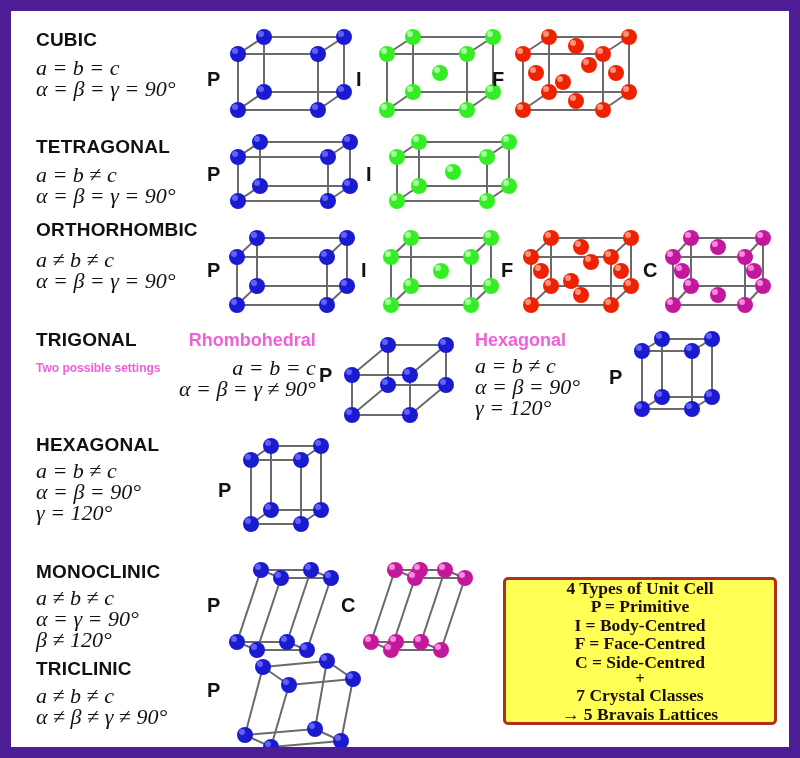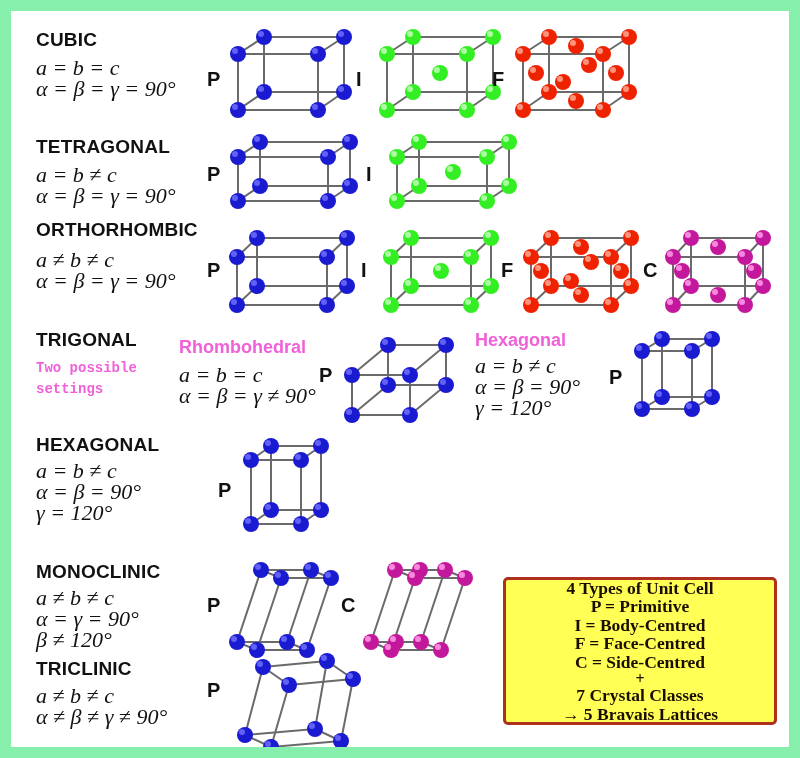--- a/index.html
+++ b/index.html
@@ -4,42 +4,42 @@
 <title>Bravais Lattices Chart</title>
 <style>
   html,body{margin:0;padding:0;background:#000;}
   body{
     width:800px;height:758px;overflow:hidden;
     font-family:"Liberation Sans", sans-serif;
     -webkit-font-smoothing:antialiased;
   }
   #frame{
     position:absolute;left:0;top:0;width:800px;height:758px;
-    background:#86efac;box-sizing:border-box;
+    background:#4c1d95;box-sizing:border-box;
   }
   #canvas{
     position:absolute;left:11px;top:11px;width:778px;height:736px;
     background:#ffffff;overflow:hidden;
   }
   .row-label{position:absolute;}
   .sysname{
     font-weight:bold;font-size:19px;color:#111;letter-spacing:0.2px;
     white-space:nowrap;line-height:20px;
   }
   .params{
     font-family:"Liberation Serif", serif;
     font-size:22px;color:#111;line-height:21px;white-space:nowrap;font-style:italic;
   }
   .pinkname{
     color:#f060d8;font-weight:bold;font-size:18px;
     font-family:"Liberation Sans",sans-serif;white-space:nowrap;
   }
   .pinktext{
-    color:#f060d8;font-weight:bold;font-size:14px;
-    font-family:Liberation Mono, monospace;white-space:nowrap;line-height:21px;
+    color:#f060d8;font-weight:bold;font-size:12px;
+    font-family:Liberation Sans, sans-serif;white-space:nowrap;line-height:21px;
   }
   .celltype{
     position:absolute;font-weight:bold;font-size:20px;color:#111;
     font-family:"Liberation Sans",sans-serif;
   }
   .cellwrap{position:absolute;}
   .cellwrap svg{display:block;overflow:visible;}
   #legend{
     position:absolute;left:492px;top:566px;width:274px;height:148px;
     background:#ffff55;border:3px solid #b03020;border-radius:5px;
@@ -374,21 +374,21 @@
             <circle cx="100" cy="58" r="3" fill="#ff9ee8" opacity=".85"></circle>
       </g>
     </svg>
   </div>
 
   <div class="row-label" style="left:25px;top:319px;">
     <div class="sysname">TRIGONAL</div>
     <div class="pinktext" style="margin-top:8px;width:140px;white-space:normal;">Two possible settings</div>
   </div>
 
-  <div class="row-label" style="left:168px;top:326px;">
+  <div class="row-label" style="left:168px;top:319px;text-align:right;">
     <div class="pinkname">Rhombohedral</div>
     <div class="params" style="margin-top:6px;">a = b = c</div>
     <div class="params">α = β = γ ≠ 90°</div>
   </div>
 
   <div class="celltype" style="left:308px;top:353px;">P</div>
   <div class="cellwrap" style="left:329px;top:322px;">
     <svg width="128" height="92" viewBox="0 0 128 92">
       <g stroke="#6a6a6a" stroke-width="2" fill="none">
         <path d="M12 42 L12 82 M70 42 L70 82 M48 12 L48 52 M106 12 L106 52"></path>

